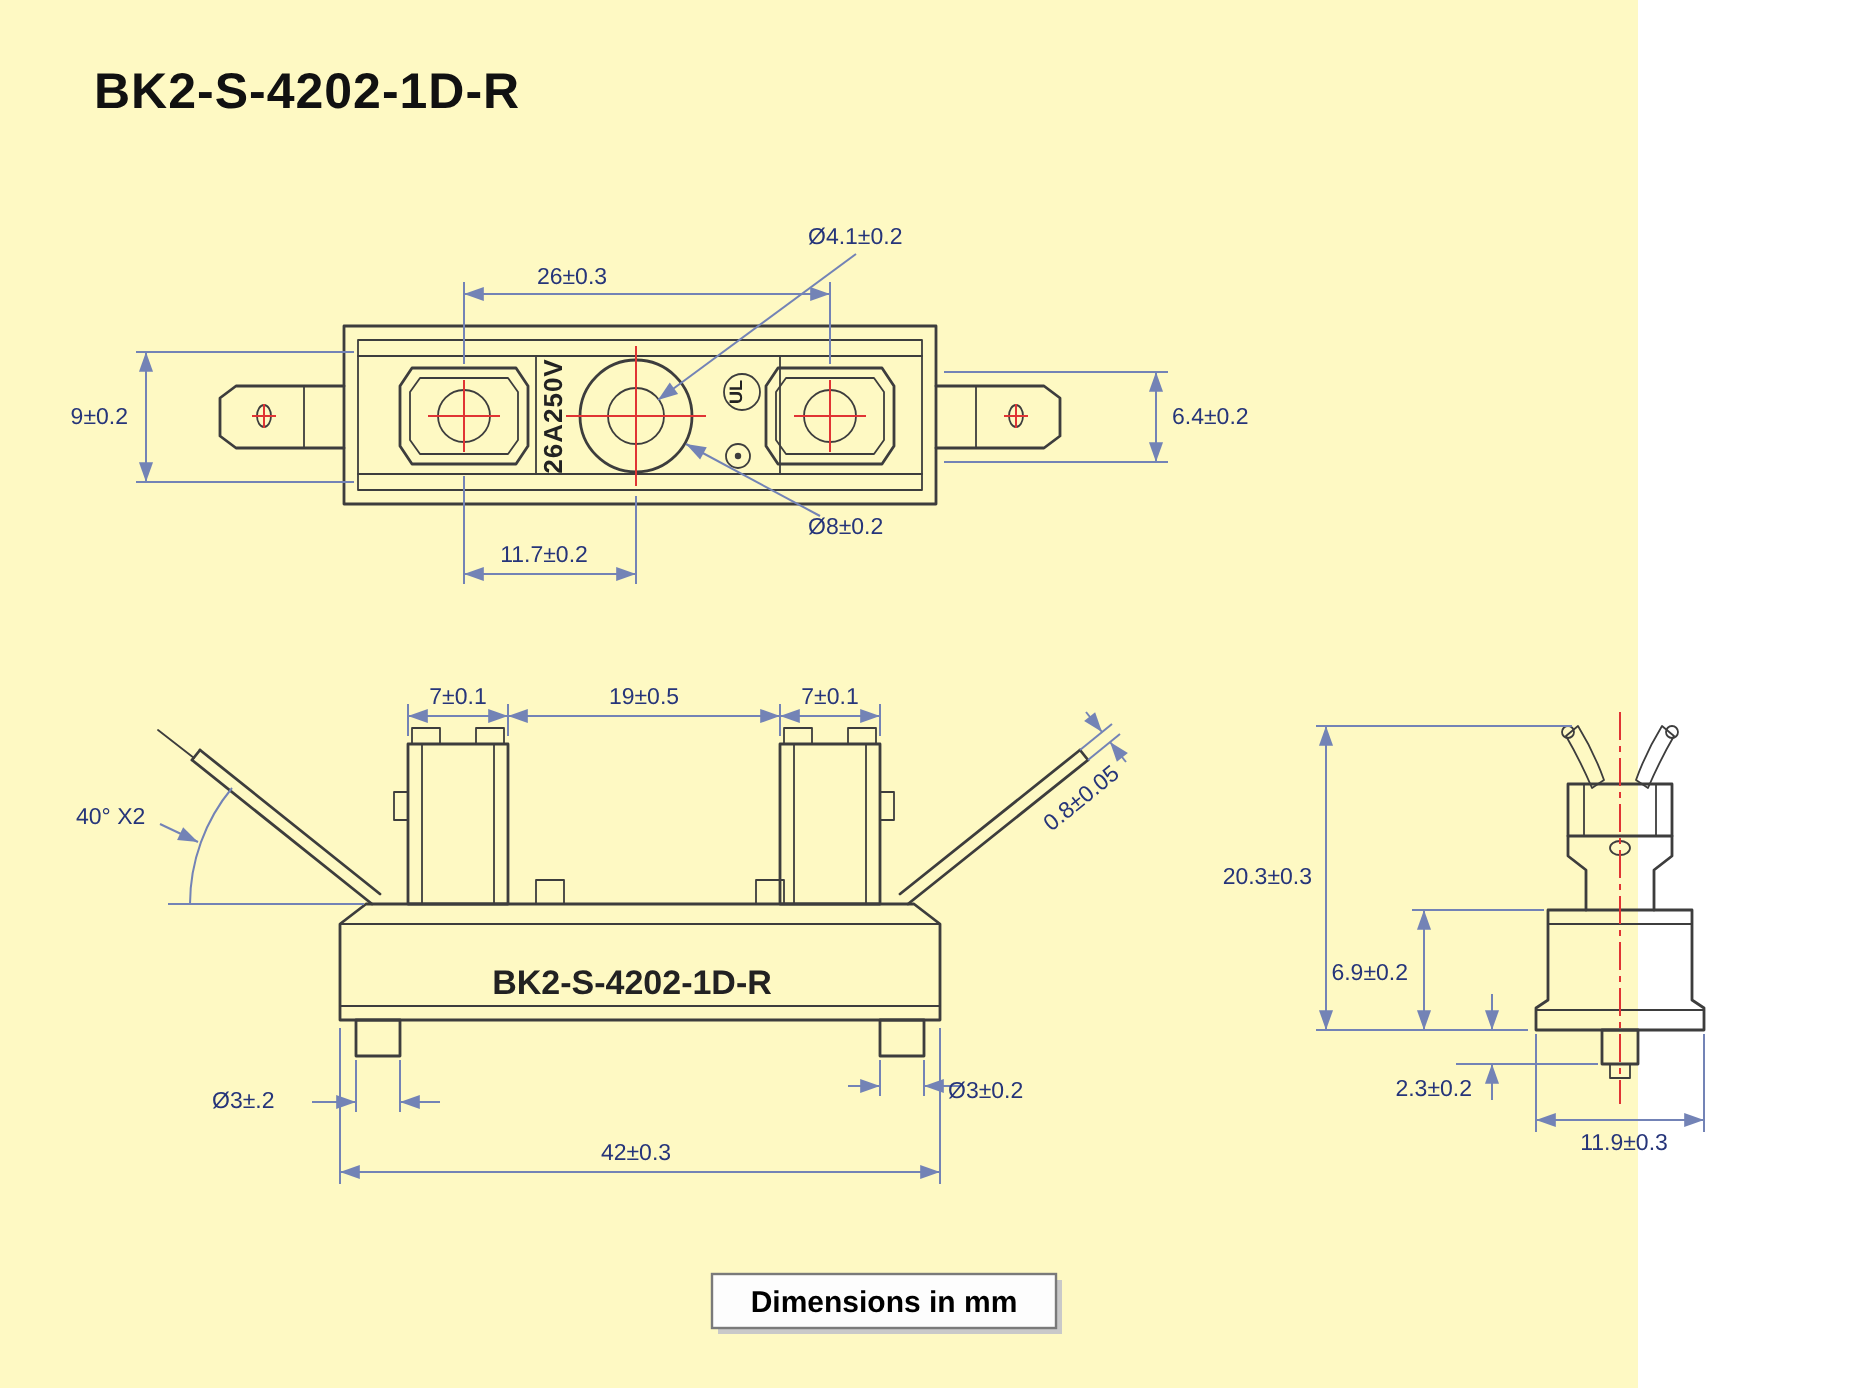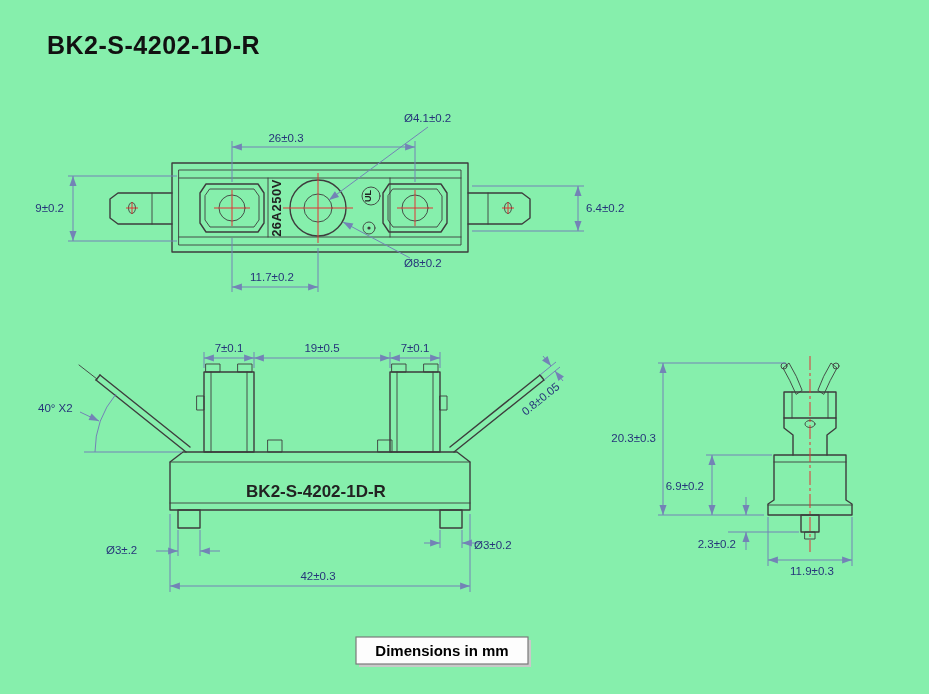--- a/index.html
+++ b/index.html
@@ -1,16 +1,16 @@
 <!DOCTYPE html>
 <html><head>
 <meta charset="utf-8">
 <style>
   html,body{margin:0;padding:0;background:#ffffff;}
-  .page{width:929px;height:694px;position:relative;background:#86efac;font-family:"Liberation Sans",sans-serif;}
+  .page{width:819px;height:694px;position:relative;background:#fef9c3;font-family:"Liberation Sans",sans-serif;}
   svg{display:block;}
   .outline{stroke:#3d3d3d;stroke-width:1.4;fill:none;stroke-linejoin:round;stroke-linecap:round;}
   .outline .thin{stroke-width:0.9;}
   .dimg line,.dimg path{stroke:#7383b6;stroke-width:1;fill:none;}
   .dimg text{fill:#26357a;font-size:11.5px;font-family:"Liberation Sans",sans-serif;}
   .redg line{stroke:#e03434;stroke-width:1;}
   .redg .cdash{stroke-dasharray:14 3 3 3;}
   text.title{font-size:25px;font-weight:bold;fill:#111;letter-spacing:0.5px;}
   text.pn{font-size:17px;font-weight:bold;fill:#222;}
   text.rating{font-size:13px;font-weight:bold;fill:#222;letter-spacing:0.5px;}

